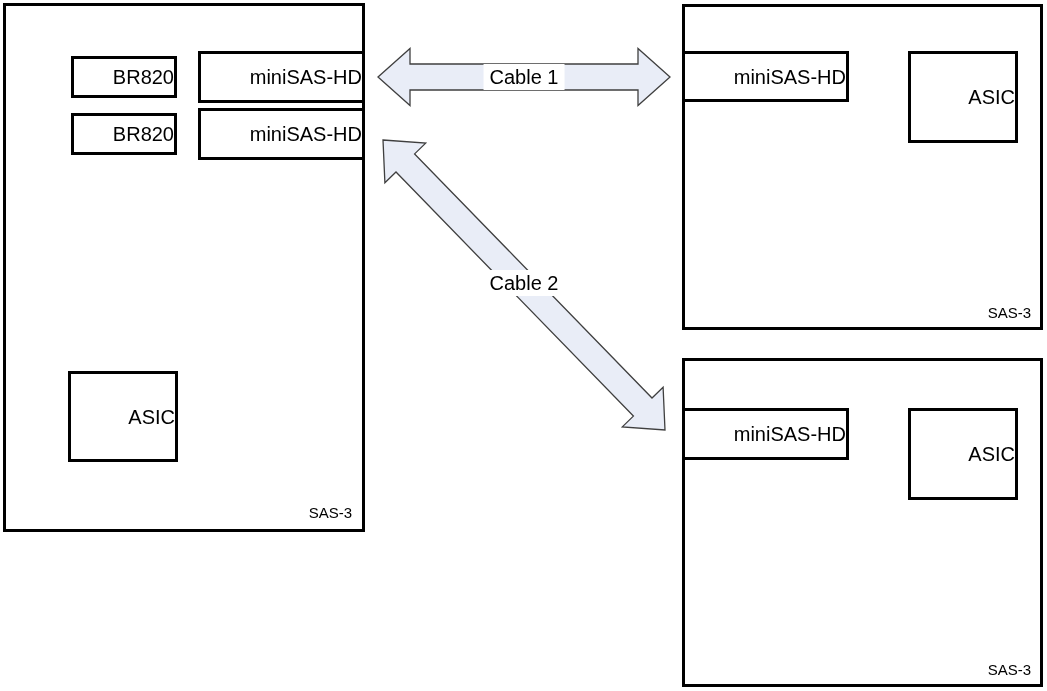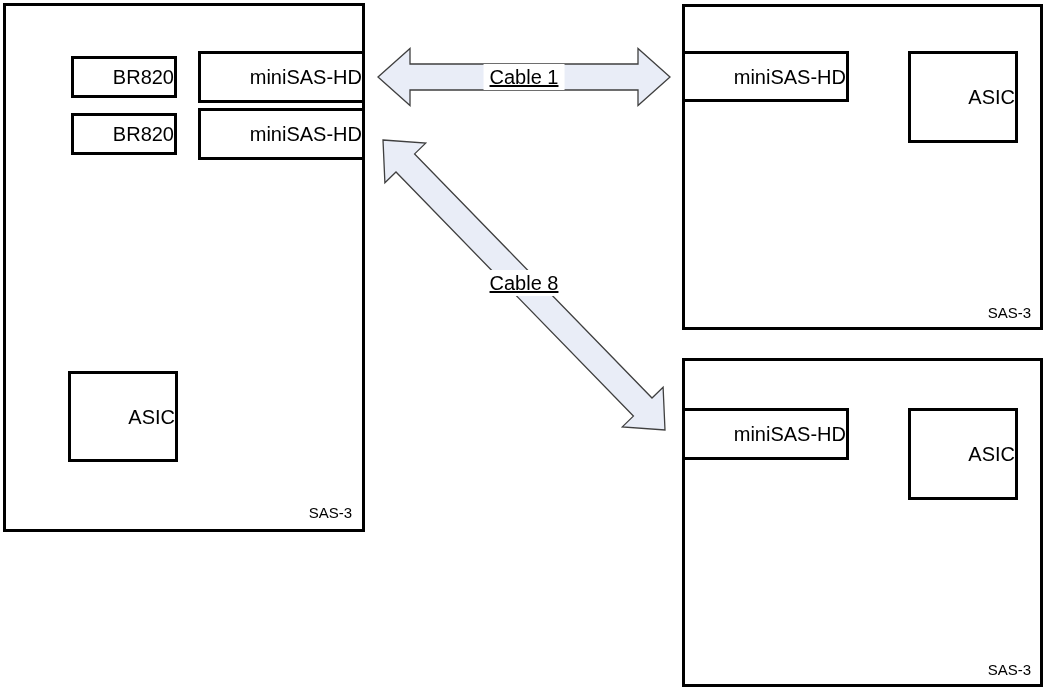--- a/index.html
+++ b/index.html
@@ -53,21 +53,20 @@
   }
   .cable-label {
     position: absolute;
     transform: translate(-50%, -50%);
     background: #ffffff;
     padding: 3px 6px;
     font-size: 20px;
     line-height: 1;
     white-space: nowrap;
     z-index: 5;
-    text-decoration: underline;
   }
   
   .board-left { left: 3px; top: 3px; width: 362px; height: 529px; }
   .br820-1   { left: 65px;  top: 50px;  width: 106px; height: 42px; }
   .minisas-l1{ left: 192px; top: 45px;  width: 167px; height: 52px; }
   .br820-2   { left: 65px;  top: 107px; width: 106px; height: 42px; }
   .minisas-l2{ left: 192px; top: 102px; width: 167px; height: 52px; }
   .asic-left { left: 62px;  top: 365px; width: 110px; height: 91px; }
   .label-left { right: 10px; bottom: 9px; }
   
@@ -127,15 +126,15 @@
     <div class="component minisas-br">
       <span>miniSAS-HD</span>
     </div>
     <div class="component asic-br">
       <span>ASIC</span>
     </div>
     <div class="board-label label-br">SAS-3</div>
   </div>
 
   <div class="cable-label cable1-label">Cable 1</div>
-  <div class="cable-label cable2-label">Cable 8</div>
+  <div class="cable-label cable2-label">Cable 2</div>
 
 </div>
 
 </body></html>

